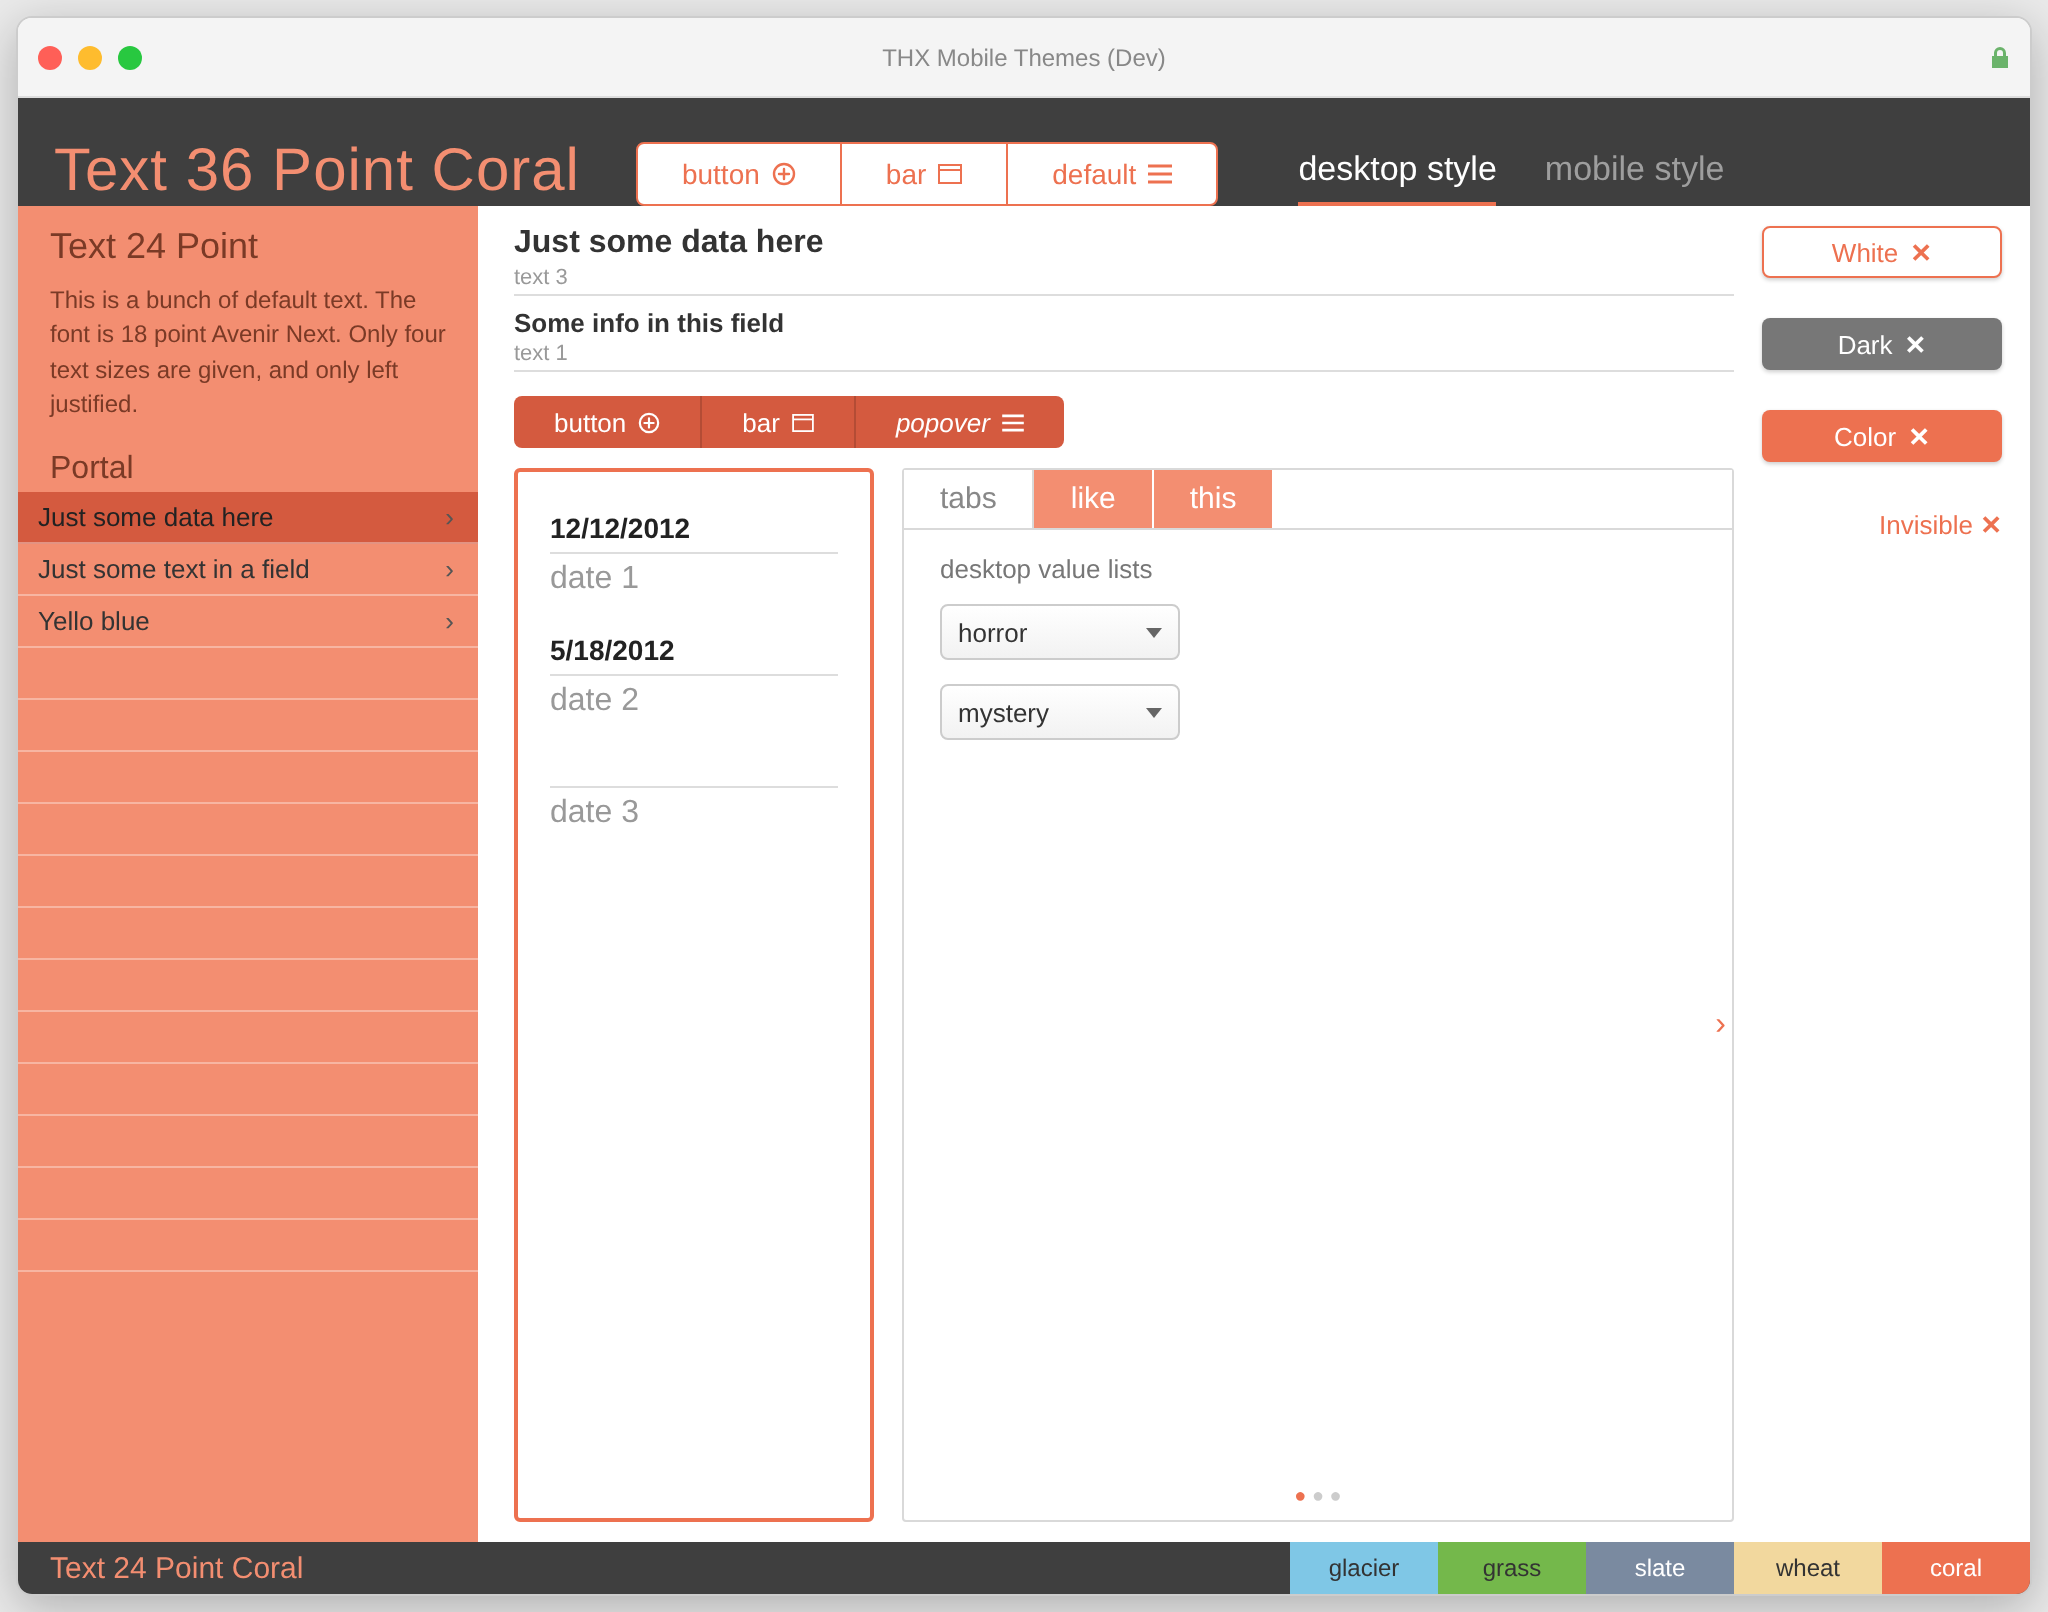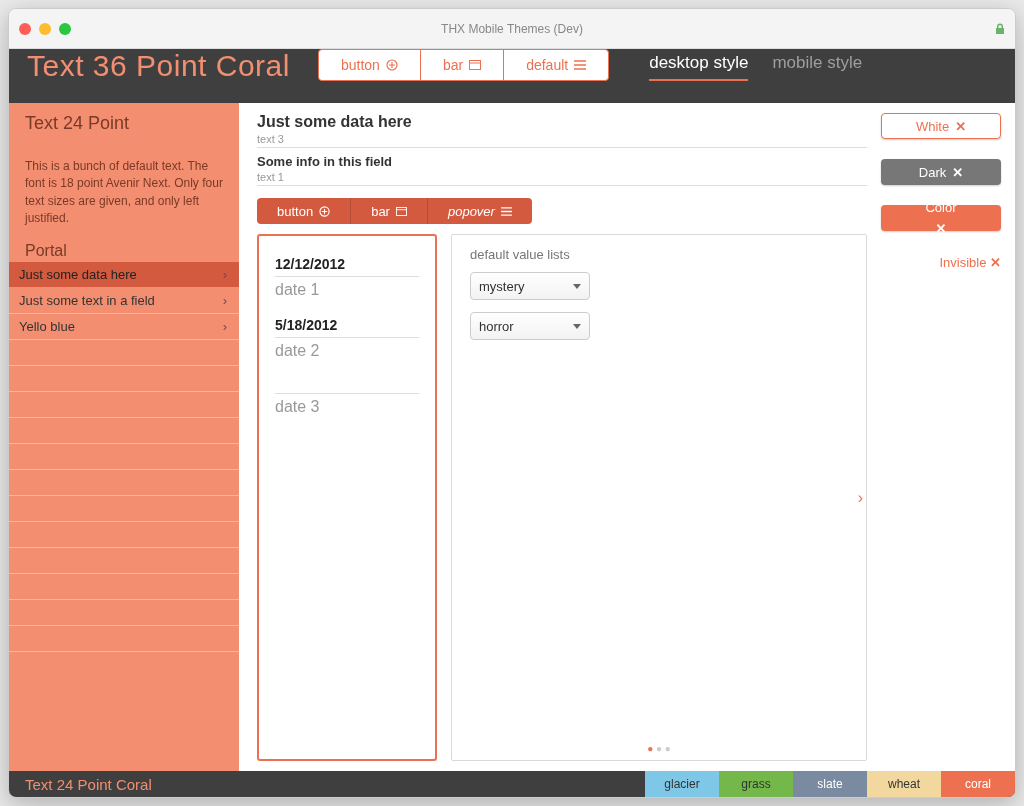--- a/index.html
+++ b/index.html
@@ -61,21 +61,21 @@
     font-size:12px;
     color:#888;
     pointer-events:none;
   }
   .lock{margin-left:auto;color:#6bb36b;font-size:11px;}
   
   .header{
     background:var(--gray-top);
     height:54px;
     display:flex;
-    align-items:flex-start;
+    align-items:flex-end;
     padding:0 18px;
     gap:28px;
   }
   .h-title{
     font-size:30px;
     font-weight:400;
     color:var(--coral-light);
     letter-spacing:.5px;
     white-space:nowrap;
   }
@@ -124,21 +124,21 @@
   }
   .sidebar{
     width:240px;
     background:var(--coral-light);
     display:flex;
     flex-direction:column;
     color:#5c2b1a;
   }
   .side-pad{padding:10px 16px 6px 16px;}
   .side-title{font-size:18px;font-weight:400;color:#7a3a26;}
-  .side-body{font-size:12px;color:#7a3a26;line-height:1.45;margin-top:24px;}
+  .side-body{font-size:12px;color:#7a3a26;line-height:1.45;margin-top:8px;}
   .side-section{font-size:16px;color:#7a3a26;padding:4px 16px 2px;margin-top:4px;}
   .portal-rows{display:flex;flex-direction:column;}
   .portal-row{
     height:26px;
     border-bottom:1px solid rgba(255,255,255,.35);
     display:flex;
     align-items:center;
     padding:0 12px 0 10px;
     font-size:13px;
     color:#333;
@@ -270,21 +270,21 @@
     font-size:13px;
     display:flex;
     align-items:center;
     justify-content:center;
     gap:6px;
     cursor:pointer;
     box-shadow:0 1px 2px rgba(0,0,0,.2);
   }
   .pill.white{background:#fff;border:1px solid var(--coral);color:var(--coral);}
   .pill.dark{background:#777;color:#fff;}
-  .pill.color{background:var(--coral);color:#fff;flex-direction:column;}
+  .pill.color{background:var(--coral);color:#fff;}
   .ghost{
     text-align:right;
     color:var(--coral);
     font-size:13px;
     margin-top:4px;
     cursor:pointer;
   }
   .x-icon{font-weight:700;}
   
   .footer{
@@ -463,28 +463,33 @@
                 <div class="date-val">5/18/2012</div>
                 <div class="date-lbl">date 2</div>
               </div>
               <div class="date-item">
                 <div class="date-val" style="min-height:16px"></div>
                 <div class="date-lbl">date 3</div>
               </div>
             </div>
 
             <div class="tab-panel">
+              <div class="tab-strip">
+                <div class="tab">tabs</div>
+                <div class="tab alt">like</div>
+                <div class="tab alt">this</div>
+              </div>
               <div class="tab-body">
-                <span>default value lists</span>
+                <span>desktop value lists</span>
                 <div class="selects">
                   <div class="sel">
-                    <span>mystery</span>
+                    <span>horror</span>
                   </div>
                   <div class="sel">
-                    <span>horror</span>
+                    <span>mystery</span>
                   </div>
                 </div>
                 <div class="next-arrow">›</div>
                 <div class="pager-dots"><span class="on">●</span> ● ●</div>
               </div>
             </div>
           </div>
         </div>
 
         <div class="rcol">

